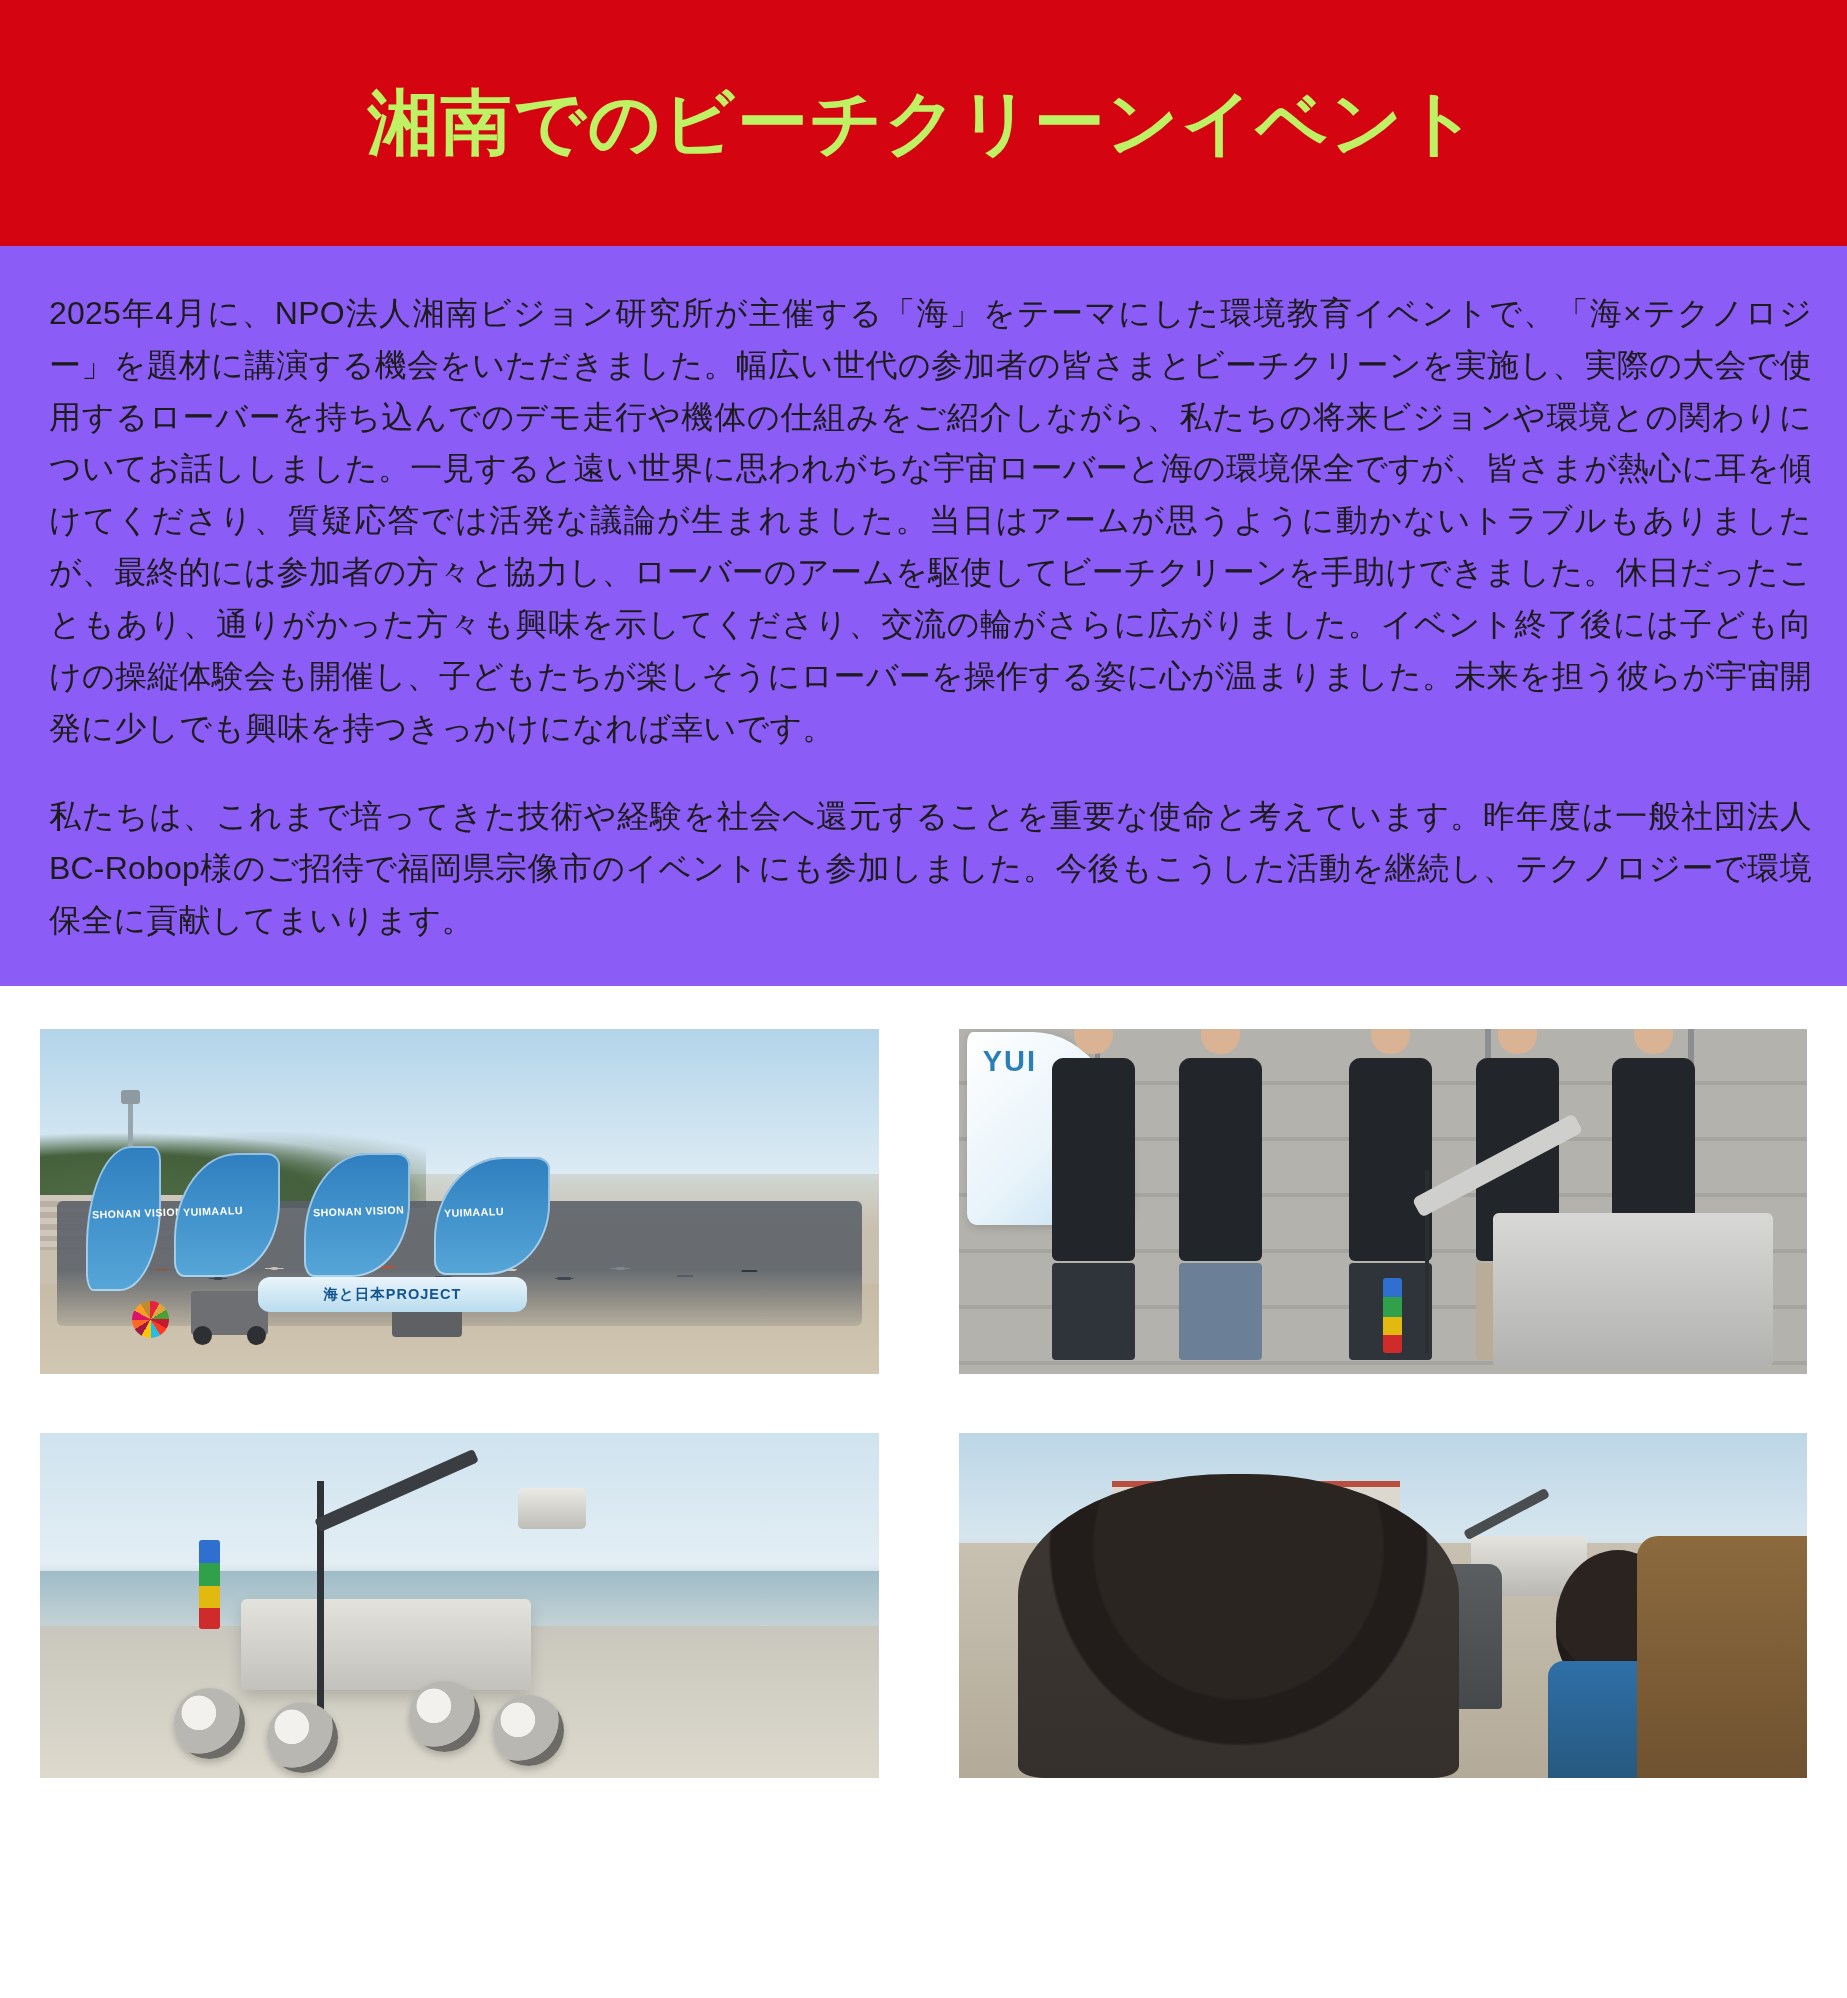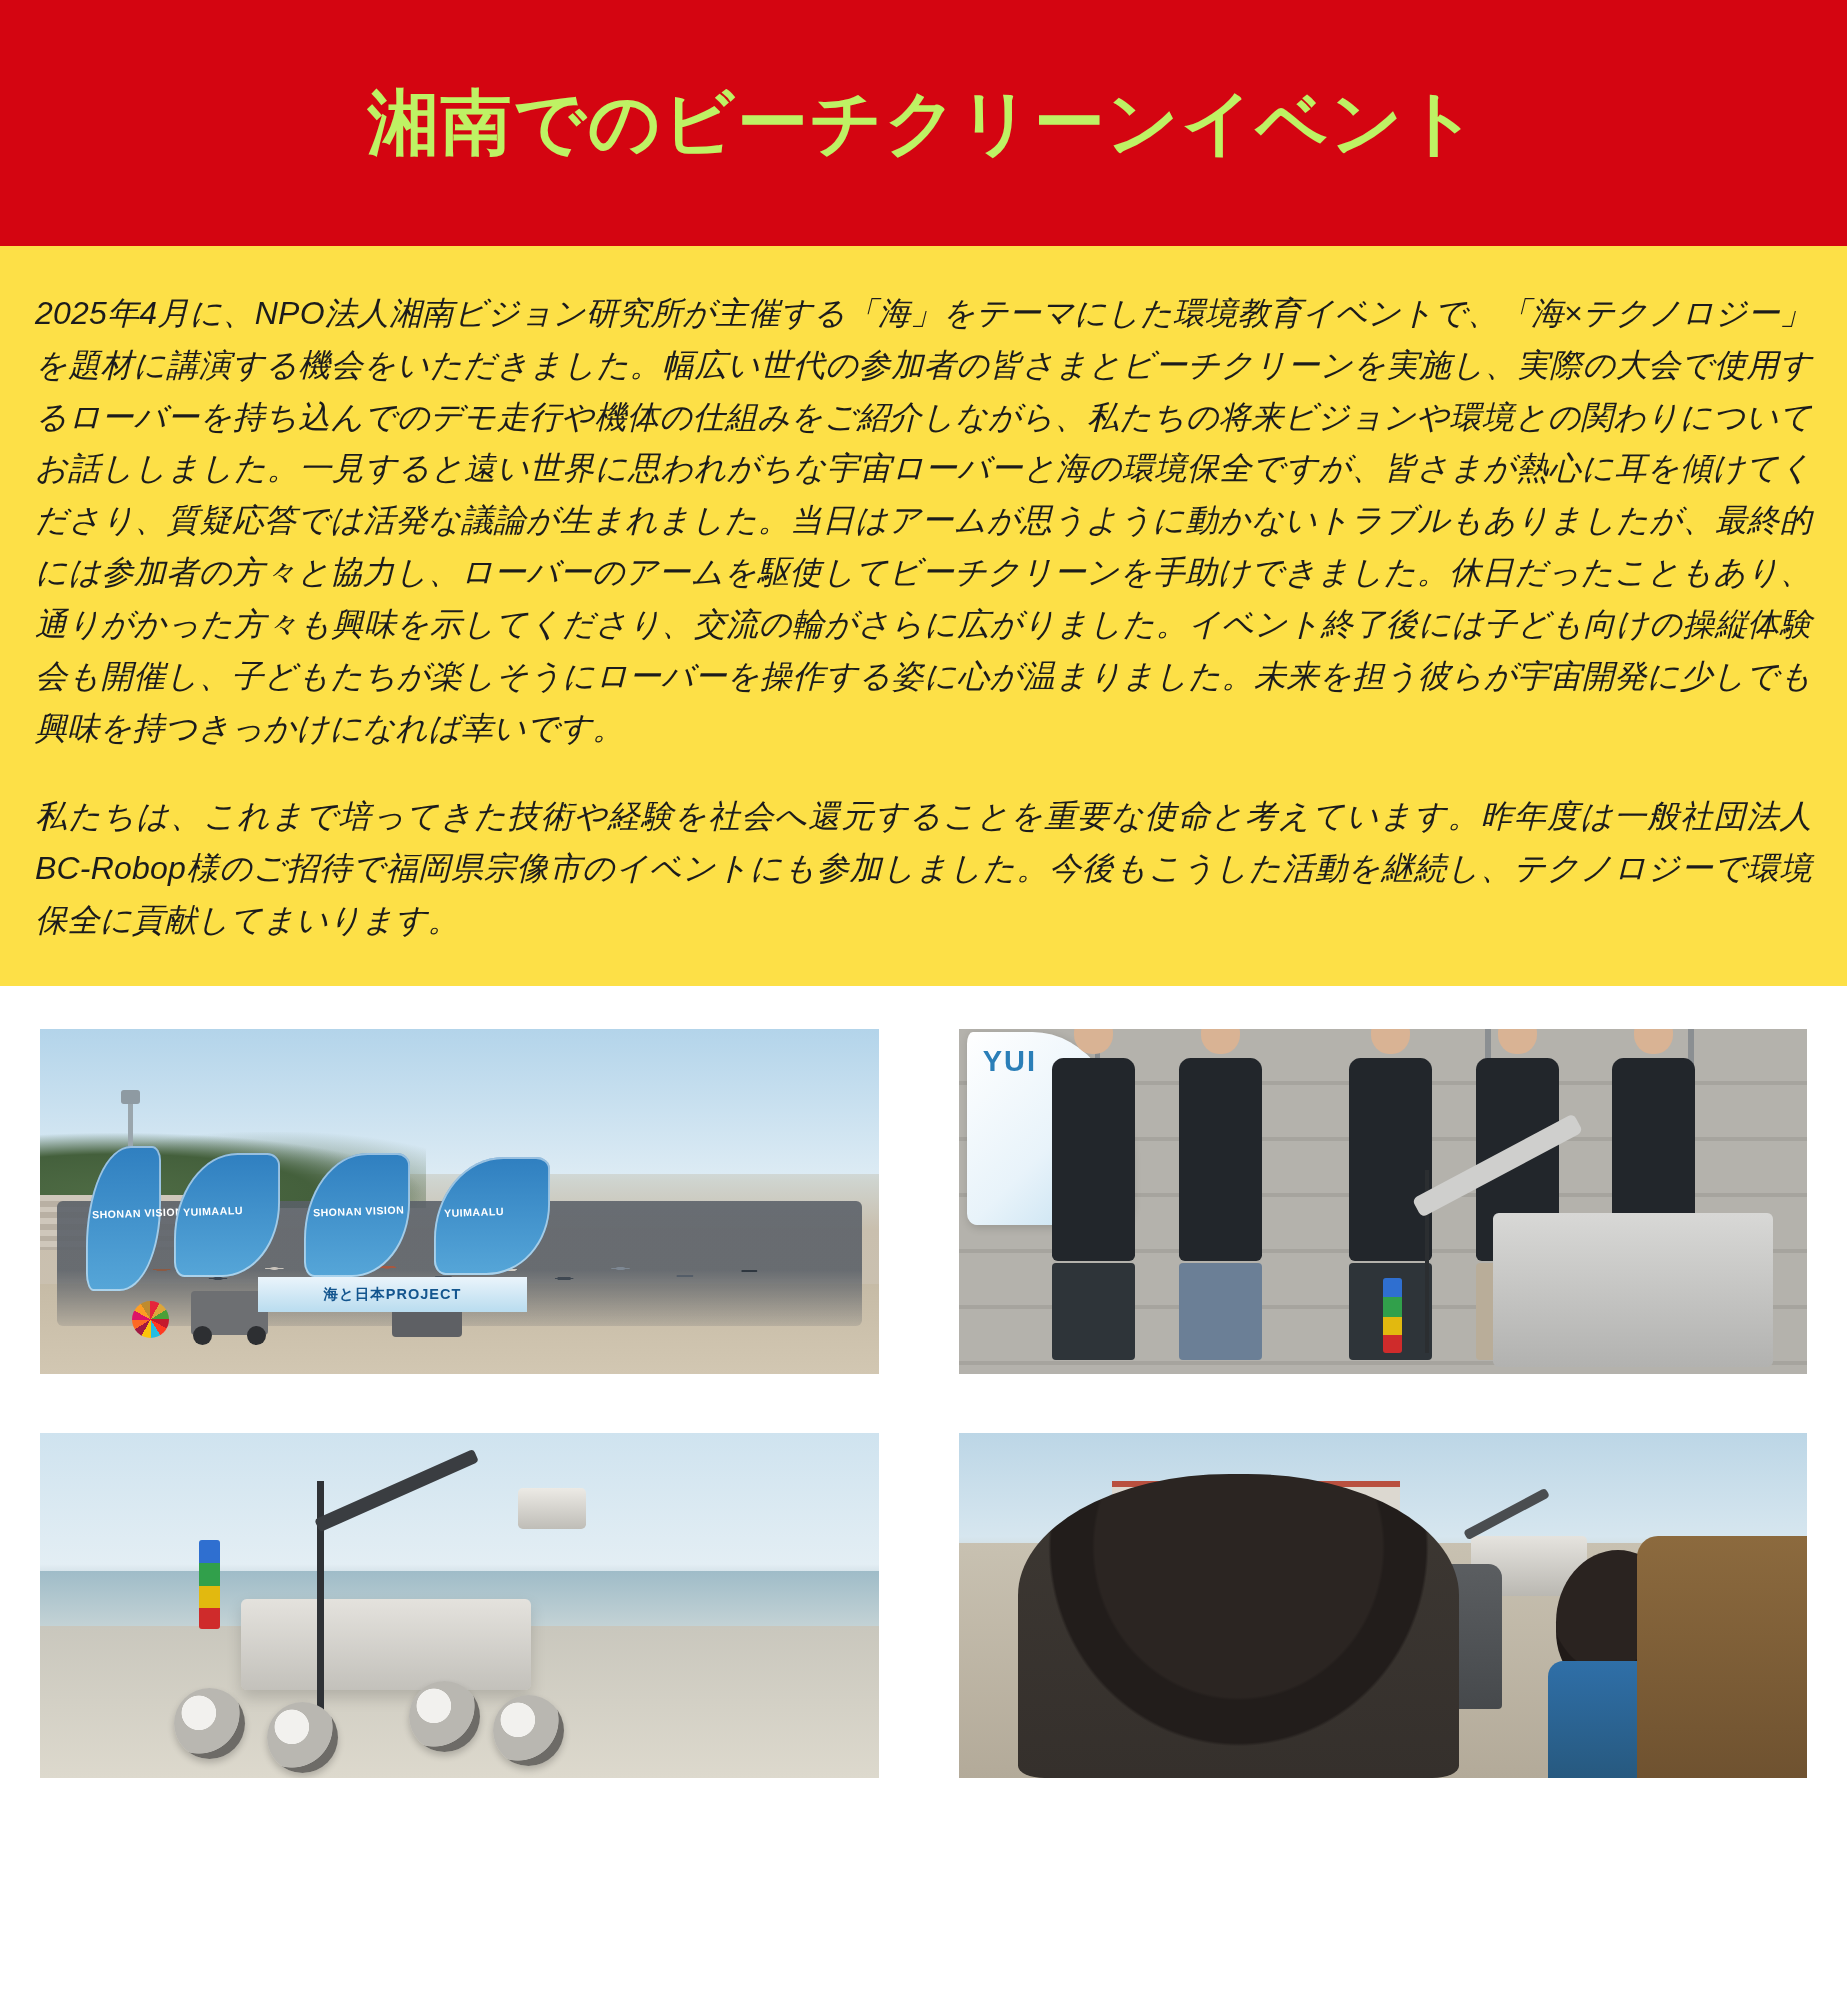--- a/index.html
+++ b/index.html
@@ -29,24 +29,23 @@
     font-size: 71px;
     font-weight: bold;
     letter-spacing: 1.9px;
     line-height: 1.2;
     text-align: center;
     margin: 0;
   }
 
   
   .article {
-    background: #fde047;
-    padding: 42px 35px 39px 35px;
+    background: #8b5cf6;
+    padding: 42px 35px 39px 49px;
     box-sizing: border-box;
-    font-style: italic;
   }
   .article p {
     margin: 0 0 37px 0;
     font-size: 32px;
     line-height: 1.62;
     color: #1c1c1c;
     text-align: justify;
     text-justify: inter-ideograph;
     letter-spacing: 0.2px;
   }
@@ -107,21 +106,21 @@
     color: #fff; font-size: 10.6px; font-weight: bold; letter-spacing: 0.5px;
     transform: rotate(-2deg); white-space: nowrap;
   }
   .p1 .f1 { left: 5.5%;  top: 34%; width: 75px;  height: 145px; }
   .p1 .f2 { left: 16%;   top: 36%; width: 106px; height: 124px; }
   .p1 .f3 { left: 31.5%; top: 36%; width: 106px; height: 124px; }
   .p1 .f4 { left: 47%;   top: 37%; width: 116px; height: 118px; }
   .p1 .banner {
     position:absolute; left:26%; top:72%; width:32%; height:10%;
     background: linear-gradient(#eaf4fb, #b9dcef);
-    border-radius: 0;
+    border-radius: 12px;
     display:flex; align-items:center; justify-content:center;
     color:#13558e; font-size: 14.5px; font-weight:bold; letter-spacing:1px;
   }
   .p1 .rover {
     position:absolute; left:18%; top:76%; width:77px; height:44px;
     background:#6d6f72; border-radius:3.9px;
   }
   .p1 .rover:before, .p1 .rover:after {
     content:""; position:absolute; bottom:-9.7px; width:19.3px; height:19.3px;
     background:#2d2f32; border-radius:50%;

